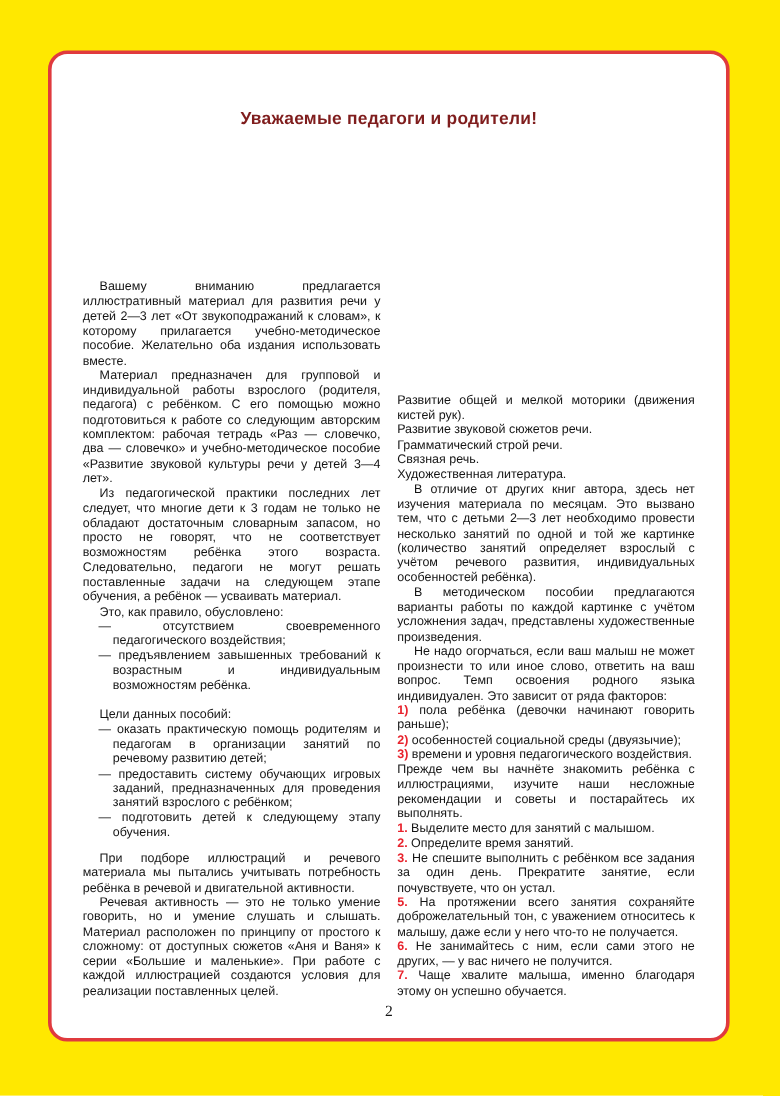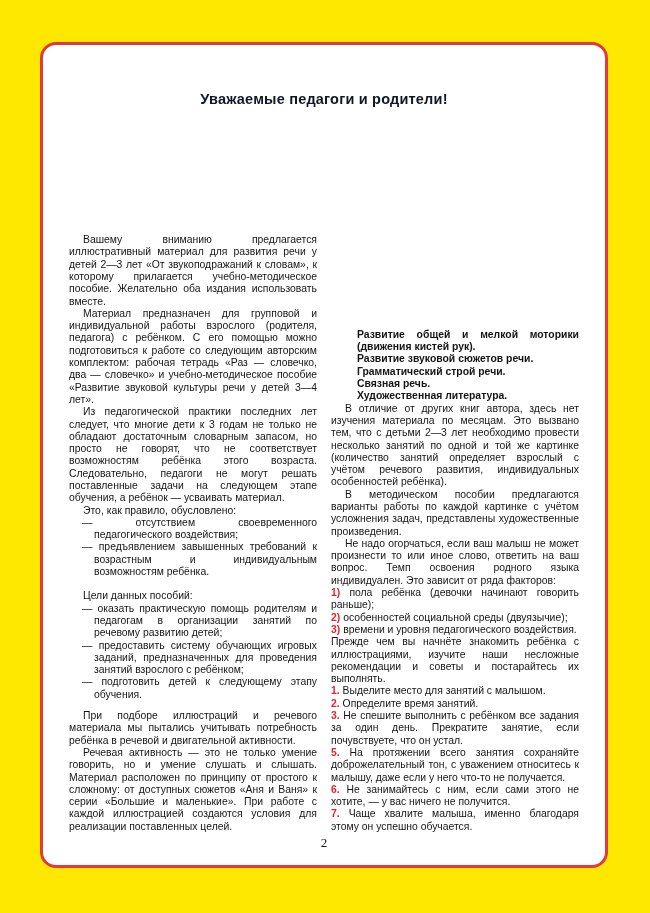--- a/index.html
+++ b/index.html
@@ -15,21 +15,21 @@
     left: 40px; top: 42px;
     width: 568px; height: 826px;
     background: #ffffff;
     border: 3px solid #e03a3e;
     border-radius: 16px;
     box-sizing: border-box;
   }
   .title {
     margin: 46px 20px 0 20px;
     text-align: center;
-    color: #0f172a;
+    color: #7f1d1d;
     font-size: 14.5px;
     font-weight: bold;
     letter-spacing: 0.2px;
   }
   .columns {
     display: flex;
     gap: 14px;
     padding: 22px 26px 0 26px;
     height: 704px;
     overflow: hidden;
@@ -37,21 +37,21 @@
   }
   .col {
     width: 50%;
     font-size: 10.4px;
     line-height: 12.3px;
     color: #141414;
     text-align: justify;
   }
   .col p { margin: 0; text-indent: 14px; }
   .col p.noindent { text-indent: 0; }
-  .col p.bold-line { text-indent: 0; font-weight: bold; margin-left: 26px; }
+  .col p.bold-line { text-indent: 0; font-weight: normal; }
   .col p.numbered { text-indent: 0; }
   .dash-item {
     padding-left: 25px;
     text-indent: -12px;
   }
   .gap-above { margin-top: 12px !important; }
   .gap-above-sm { margin-top: 9px !important; }
   .num {
     color: #e8232d;
     font-weight: bold;
@@ -147,21 +147,21 @@
       <p class="numbered">
         <span class="num">3.</span>
         <span>Не спешите выполнить с ребёнком все задания за один день. Прекратите занятие, если почувствуете, что он устал.</span>
       </p>
       <p class="numbered">
         <span class="num">5.</span>
         <span>На протяжении всего занятия сохраняйте доброжелательный тон, с уважением относитесь к малышу, даже если у него что-то не получается.</span>
       </p>
       <p class="numbered">
         <span class="num">6.</span>
-        <span>Не занимайтесь с ним, если сами этого не хотите, — у вас ничего не получится.</span>
+        <span>Не занимайтесь с ним, если сами этого не других, — у вас ничего не получится.</span>
       </p>
       <p class="numbered">
         <span class="num">7.</span>
         <span>Чаще хвалите малыша, именно благодаря этому он успешно обучается.</span>
       </p>
     </div>
 
   </div>
 
   <div class="page-number">2</div>

